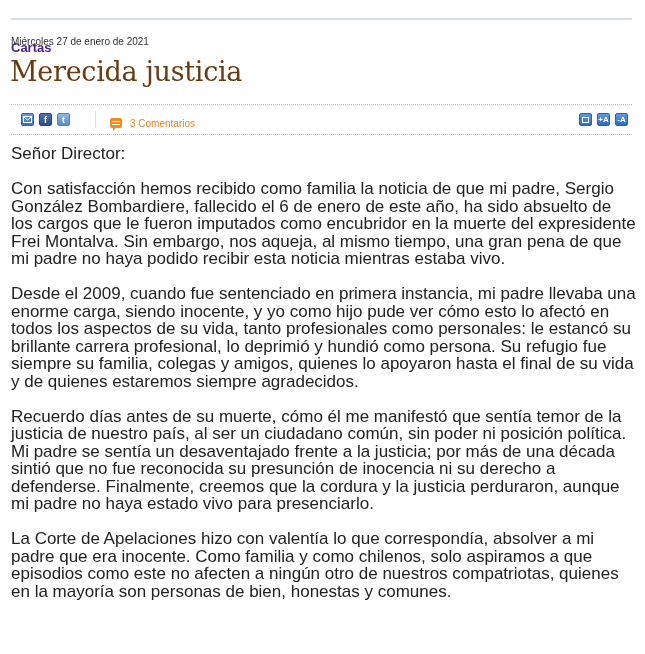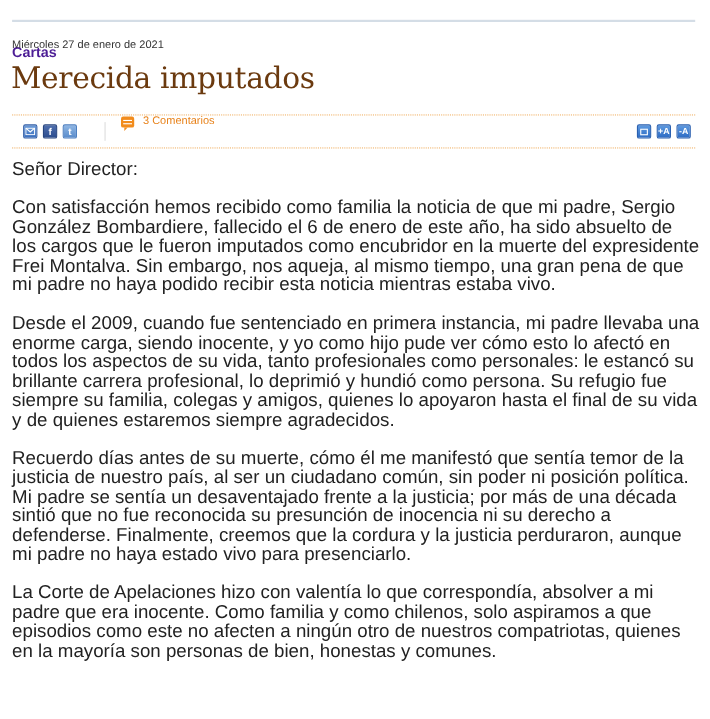--- a/index.html
+++ b/index.html
@@ -88,23 +88,22 @@
     position: absolute;
     left: 84px;
     top: 6px;
     width: 1px;
     height: 17px;
     background: #dddddd;
   }
   .comments {
     position: absolute;
     left: 99px;
-    top: 0;
-    display: flex;
-    align-items: center;
+    top: 13px;
+    display: flex;
     gap: 8px;
   }
   .comment-icon {
     width: 12px;
     height: 10px;
     background: #f28c1c;
     border-radius: 2px;
     position: relative;
   }
   .comment-icon::before {
@@ -174,21 +173,21 @@
     color: #333333;
   }
 </style>
 </head>
 <body>
 
 <div class="section-header">Cartas</div>
 <div class="section-rule"></div>
 
 <div class="date">Miércoles 27 de enero de 2021</div>
-<h1 class="title" style="margin:0;font-weight:normal;">Merecida imputados</h1>
+<h1 class="title" style="margin:0;font-weight:normal;">Merecida justicia</h1>
 
 <div class="toolbar">
   <div class="share-icons">
     <span class="sq-icon ic-mail">
       <svg width="9" height="7" viewBox="0 0 9 7">
           <rect x="0.5" y="0.5" width="8" height="6" fill="none" stroke="#fff" stroke-width="1"></rect>
           <polyline points="0.5,0.5 4.5,4 8.5,0.5" fill="none" stroke="#fff" stroke-width="1"></polyline>
         </svg>
     </span>
     <span class="sq-icon ic-fb">f</span>

